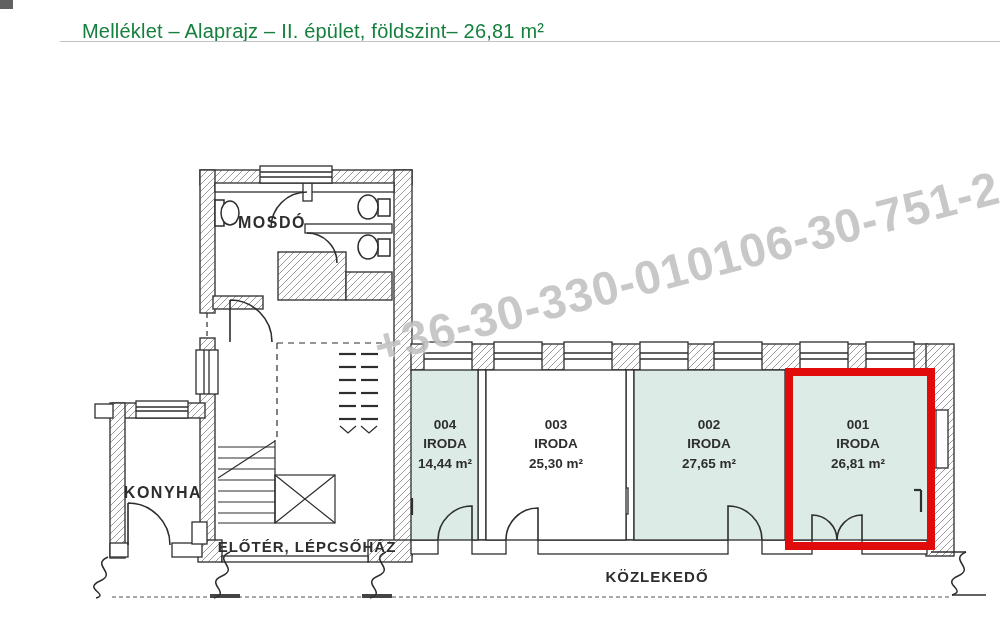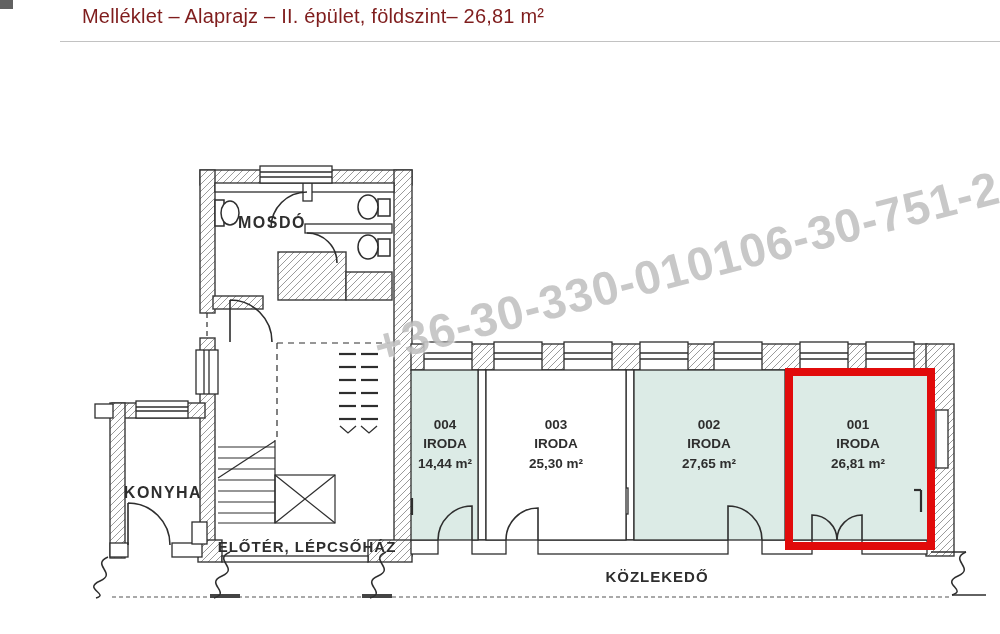--- a/index.html
+++ b/index.html
@@ -1,21 +1,21 @@
 <!DOCTYPE html>
 <html><head>
 <meta charset="utf-8">
 <style>
   html,body{margin:0;padding:0;background:#fff;}
   body{width:1000px;height:634px;overflow:hidden;position:relative;
        font-family:"Liberation Sans",sans-serif;}
   .corner-artifact{position:absolute;left:0;top:0;width:13px;height:9px;
        background:#3a3a3a;opacity:.8;}
-  .title{position:absolute;left:82px;top:5px;margin:0;
-       font-size:20px;font-weight:400;color:#7f1d1d;letter-spacing:.2px;}
+  .title{position:absolute;left:82px;top:20px;margin:0;
+       font-size:20px;font-weight:400;color:#15803d;letter-spacing:.2px;}
   .rule{position:absolute;left:60px;right:0;top:41px;
        border-top:1.5px solid #c2c2c2;height:0;}
   svg.plan{position:absolute;left:0;top:0;}
   .watermark{position:absolute;left:375px;top:320px;white-space:nowrap;
        font-size:47px;font-weight:700;letter-spacing:1px;
        color:rgba(150,150,150,.52);
        text-shadow:1px 1px 2px rgba(255,255,255,.85);
        transform:rotate(-14.5deg);transform-origin:left center;
        z-index:5;pointer-events:none;}
   text{font-family:"Liberation Sans","DejaVu Sans",sans-serif;fill:#2e2e2e;}

